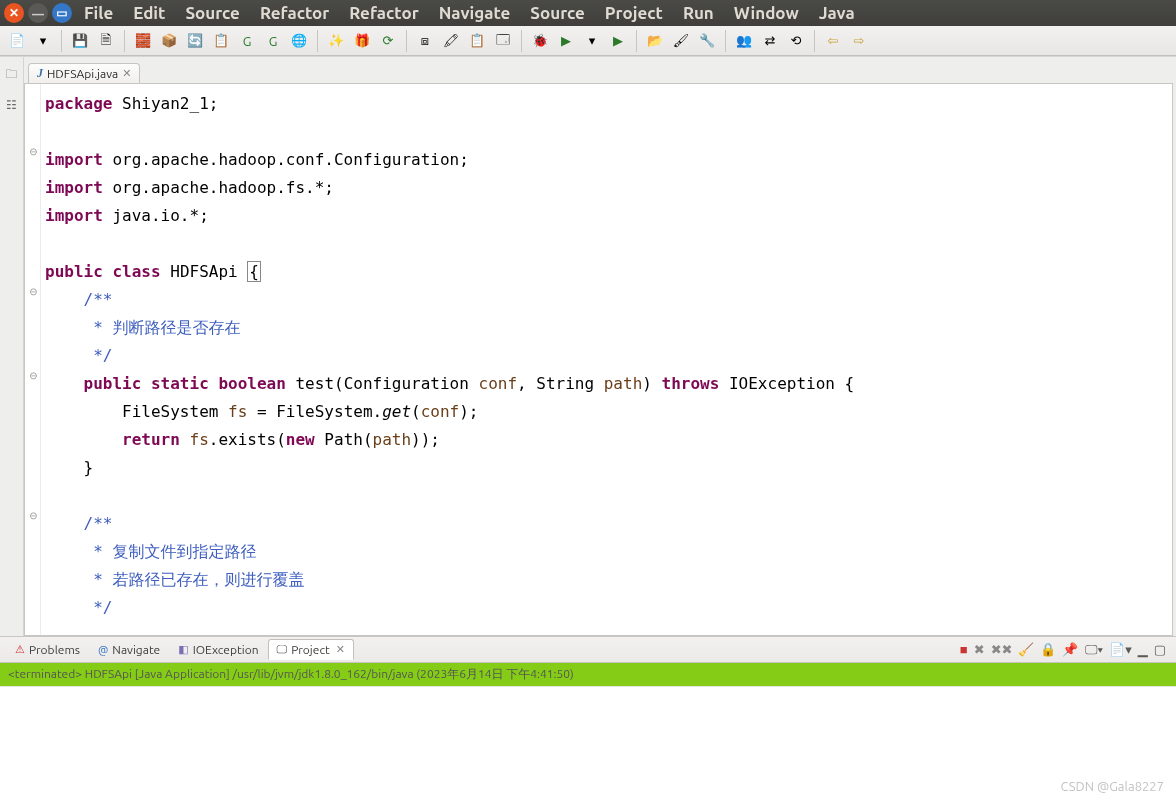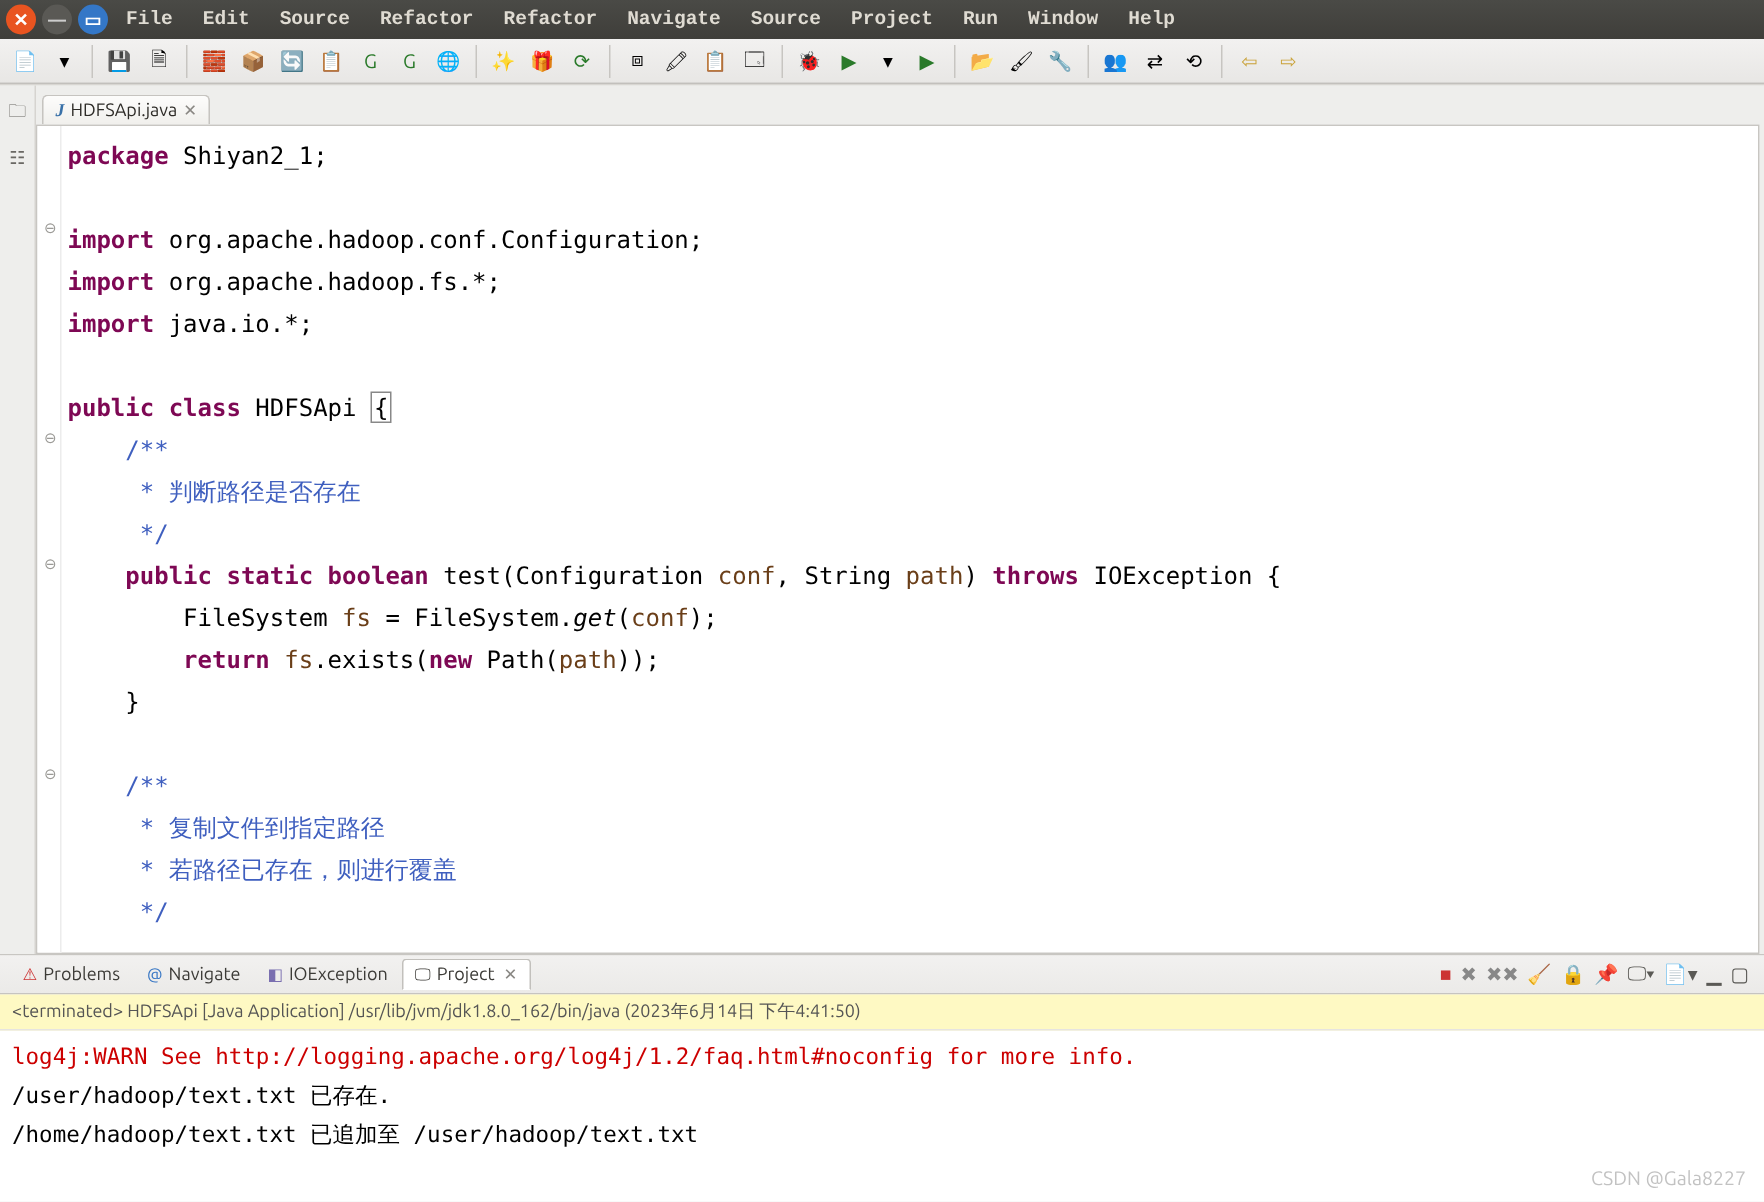--- a/index.html
+++ b/index.html
@@ -27,23 +27,22 @@
   font-size: 12px;
 }
 .titlebar .close { background: #e95420; border-radius: 10px; color:#fff; margin-left:4px;}
 .titlebar .min, .titlebar .max { background:#5a5955; border-radius:10px; color:#ccc;}
 .menubar {
   display: flex; gap: 0;
 }
 .menubar span {
   padding: 0 10px;
   color: #dfdbd2;
-  font-size: 13px;
+  font-size: 17px;
   line-height: 26px;
-  font-family: Liberation Mono, monospace;
 }
 .toolbar {
   background: linear-gradient(#f2f1f0,#e8e7e5);
   border-bottom: 1px solid #c2c0bc;
   height: 30px;
   display: flex;
   align-items: center;
   padding: 0 6px;
   gap: 4px;
 }
@@ -160,21 +159,21 @@
 .bottom-tools {
   margin-left:auto; display:flex; gap:6px; align-items:center;
   padding-right:4px;
 }
 .bottom-tools span { font-size:13px; color:#5a5955;}
 .console-header {
   font-size: 12px;
   color:#555;
   padding: 3px 8px;
   border-bottom: 1px solid #e6e4e0;
-  background:#fef9c3;
+  background:#84cc16;
 }
 .console-out {
   flex:1;
   font-family:"DejaVu Sans Mono",monospace;
   font-size: 15px;
   line-height: 26px;
   padding: 4px 8px;
   white-space: pre;
   overflow:hidden;
 }
@@ -197,21 +196,21 @@
       <span>File</span>
       <span>Edit</span>
       <span>Source</span>
       <span>Refactor</span>
       <span>Refactor</span>
       <span>Navigate</span>
       <span>Source</span>
       <span>Project</span>
       <span>Run</span>
       <span>Window</span>
-      <span>Help</span>
+      <span>Java</span>
     </div>
 </div>
 
 <div class="toolbar">
   <span class="tb-btn">📄</span>
   <span class="tb-btn">▾</span>
   <span class="sep"></span>
   <span class="tb-btn">💾</span>
   <span class="tb-btn">🗎</span>
   <span class="sep"></span>
@@ -315,16 +314,15 @@
       <span>🧹</span>
       <span>🔒</span>
       <span>📌</span>
       <span>🖵▾</span>
       <span>📄▾</span>
       <span>▁</span>
       <span>▢</span>
     </div>
   </div>
   <div class="console-header">&lt;terminated&gt; HDFSApi [Java Application] /usr/lib/jvm/jdk1.8.0_162/bin/java (2023年6月14日 下午4:41:50)</div>
-  <div class="console-out" id="console-out"><div class="warn">log4j:WARN See http://logging.apache.org/log4j/1.2/faq.html#noconfig for more info.</div><div>/user/hadoop/text.txt 已存在.</div><div>/home/hadoop/text.txt 已追加至 /user/hadoop/text.txt</div></div>
 </div>
 
 <div class="watermark">CSDN @Gala8227</div>
 
 </body></html>

